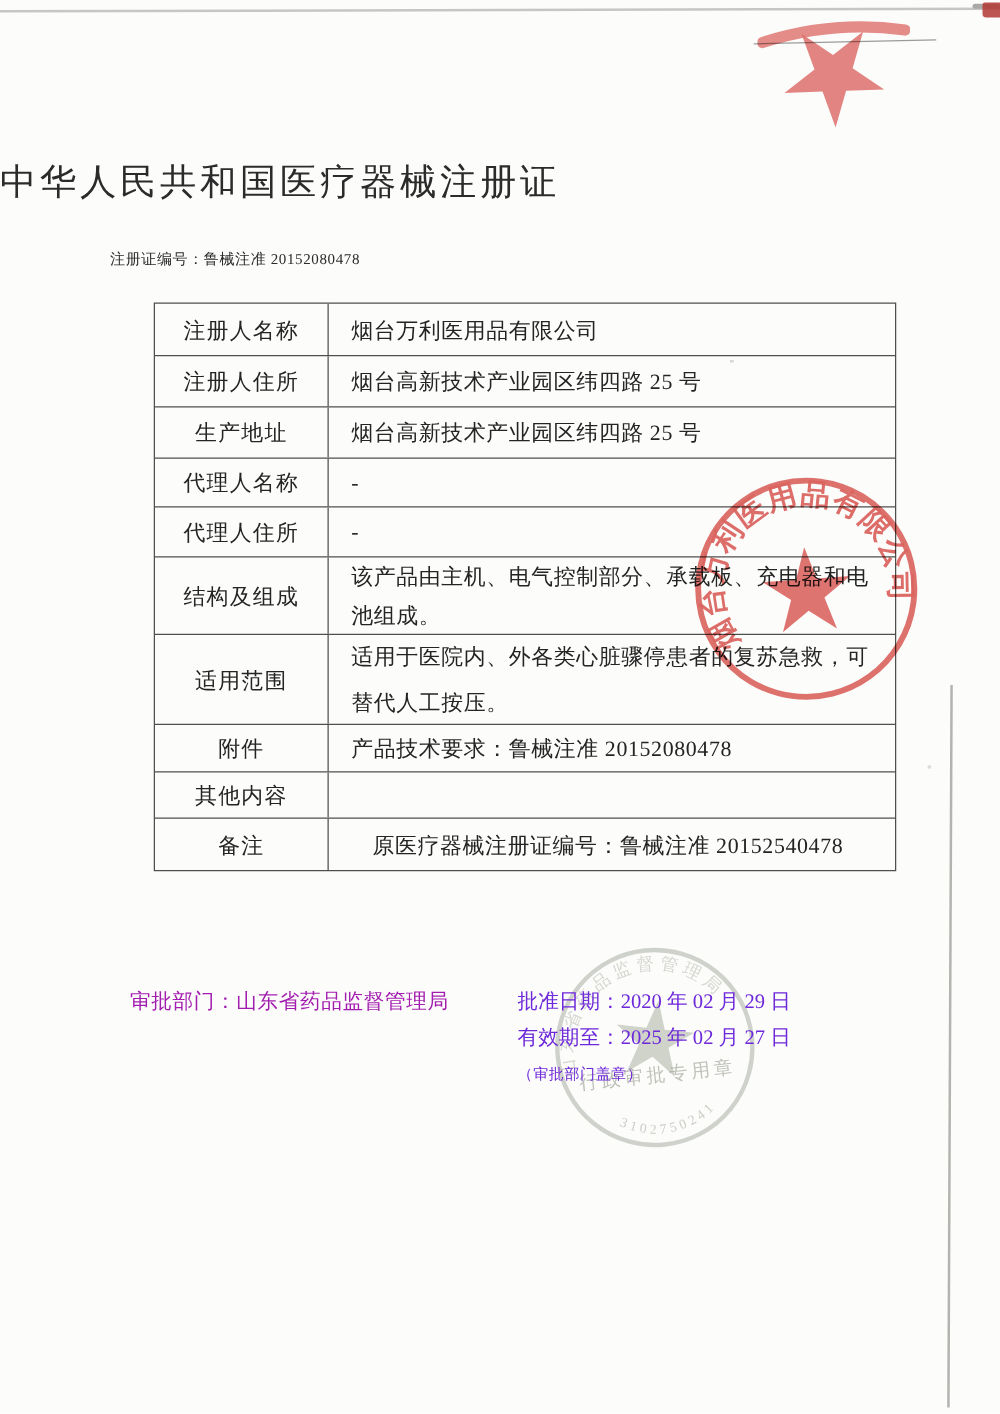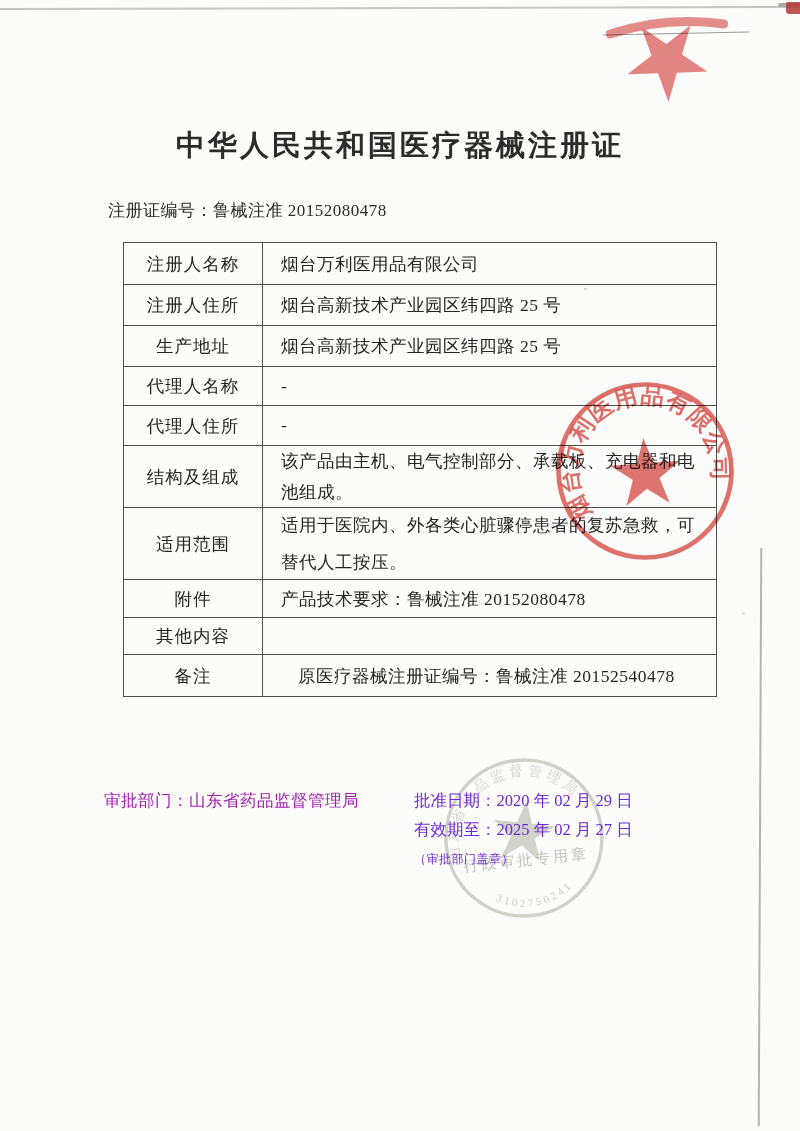--- a/index.html
+++ b/index.html
@@ -14,26 +14,26 @@
   
   .edge-line-top{position:absolute;left:0;top:7px;width:800px;height:2px;background:#c6c6c4;transform:rotate(-0.15deg);}
   .edge-tick-top-right{position:absolute;right:0;top:3px;width:22px;height:4px;background:#a9a9a6;border-radius:2px;}
   .stray-line-top{position:absolute;left:603px;top:33px;width:146px;height:1px;background:#9b9b98;transform:rotate(-1.2deg);}
   .edge-line-right{position:absolute;left:759px;top:548px;width:1.5px;height:578px;background:#b3b3b0;transform:rotate(0.25deg);}
   .speck1{position:absolute;left:584px;top:288px;width:3px;height:2px;background:#d8d8d4;}
   .speck2{position:absolute;left:742px;top:612px;width:3px;height:3px;background:#dddcd8;border-radius:50%;}
 
   .title{
     position:absolute;left:0;top:126px;width:800px;
-    text-align:center;font-size:29px;letter-spacing:3px;font-weight:700;
+    font-size:29px;letter-spacing:3px;font-weight:400;
     color:#2b2b2b;
   }
   .regno{
-    position:absolute;left:108px;top:199px;
-    font-size:17px;letter-spacing:0.5px;color:#2b2b2b;
+    position:absolute;left:88px;top:199px;
+    font-size:12px;letter-spacing:0.5px;color:#2b2b2b;
   }
 
   .cert-table{
     position:absolute;left:88px;top:242px;width:594px;
     border:1px solid #4f4f4d;
     box-sizing:border-box;
     background:transparent;
     margin-left:35px;
   }
   .row{display:flex;box-sizing:border-box;border-top:1px solid #4f4f4d;}

